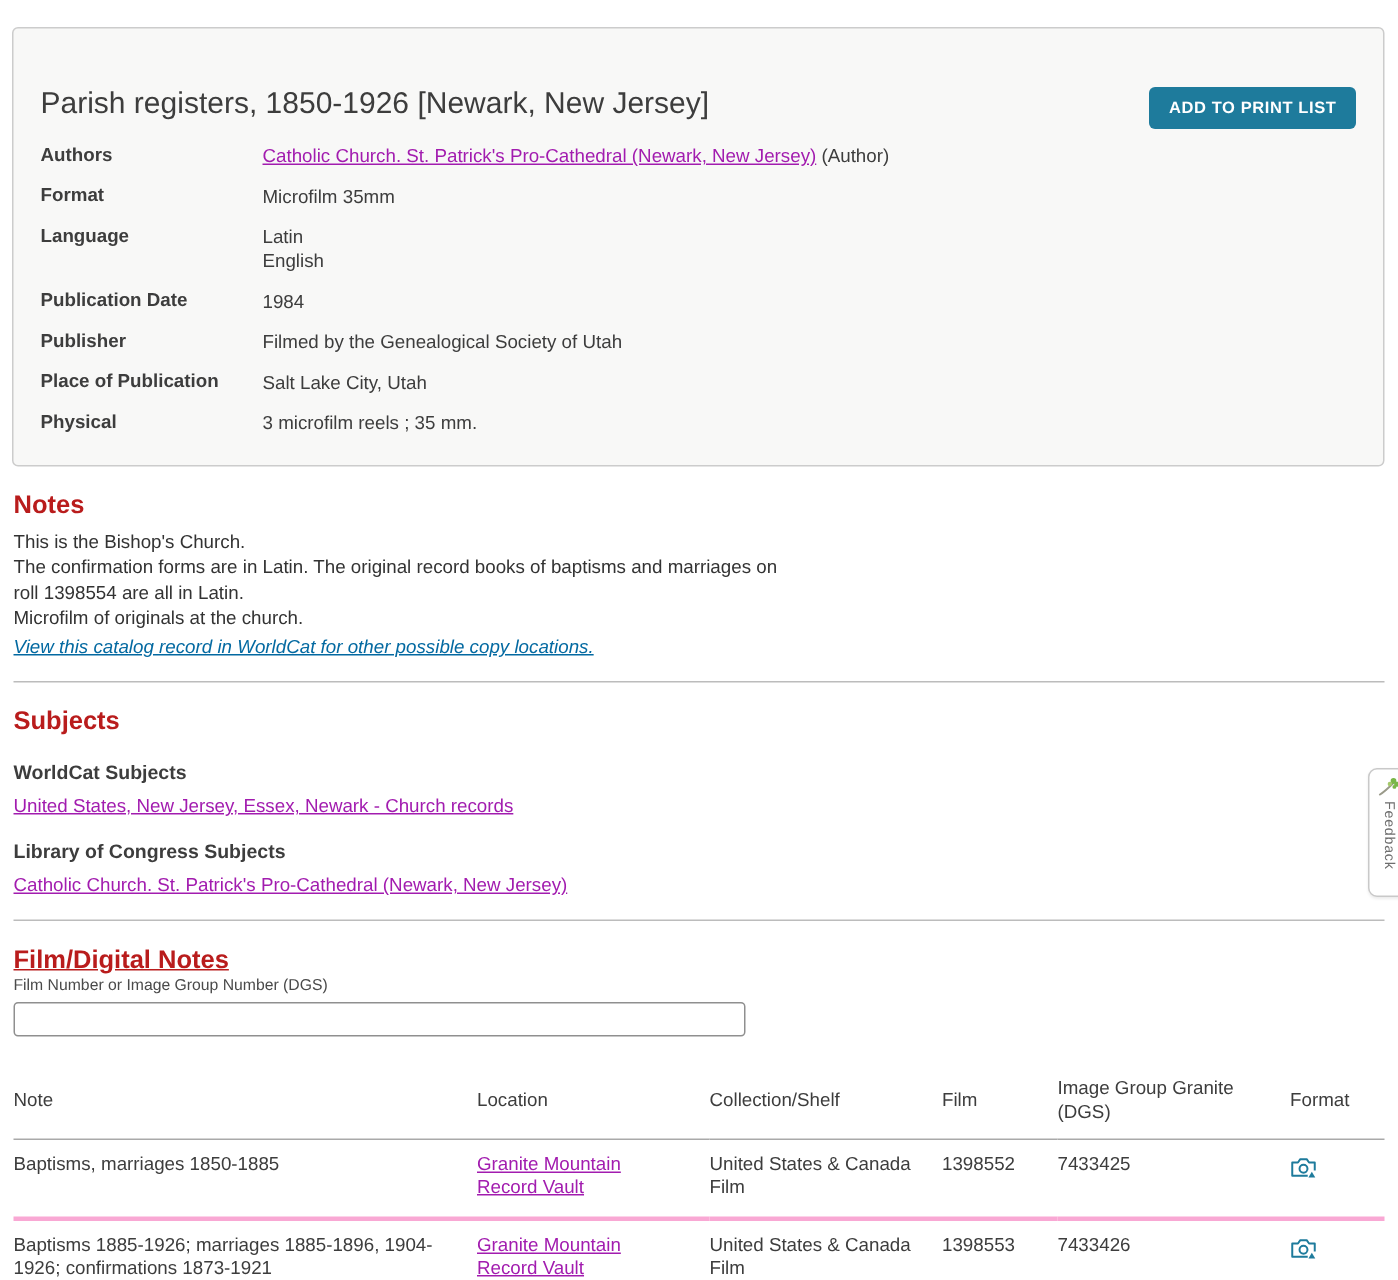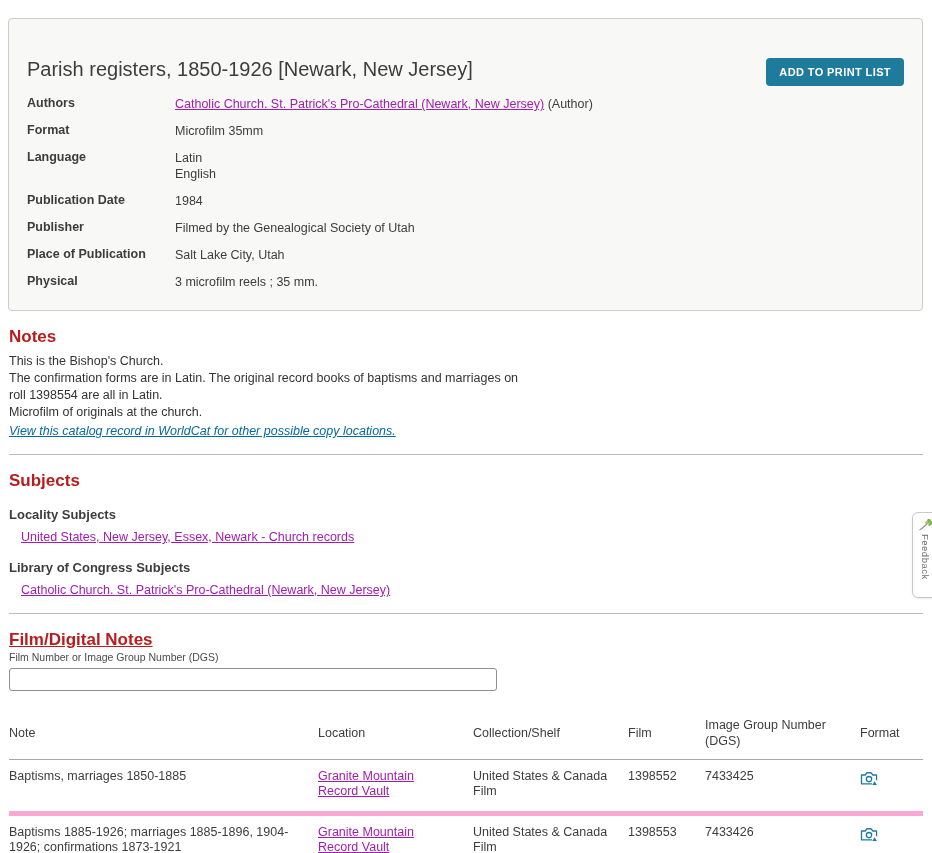--- a/index.html
+++ b/index.html
@@ -30,40 +30,40 @@
   .field-row { display:flex; padding:5px 0 6px 0; }
   .field-label { width:148px; flex:0 0 148px; font-weight:bold; font-size:12.5px; color:#3d3d3d; }
   .field-value { font-size:12.5px; color:#3d3d3d; line-height:16px; }
 
   
   .section-h { font-size:17px; font-weight:600; color:#b91c1c; margin:16px 0 6px 9px; }
   .note-p { margin:0 9px; max-width:510px; line-height:17px; }
   .worldcat { display:inline-block; margin:3px 0 0 9px; color:#0369a1;font-style:italic; }
   hr.divider { border:none; border-top:1px solid #bcbcbc; margin:16px 9px 0 9px; }
   .sub-h { font-size:13px; font-weight:bold; color:#3d3d3d; margin:16px 9px 8px 9px; }
-  .subject-link { margin-left:21px; }
+  .subject-link { margin-left:9px; }
 
   
   .film-label { font-size:10.5px; color:#4a4a4a; margin:1px 16px 5px 9px; }
   .film-input {
     display:block; margin-left:9px; width:488px; height:23px;
     border:1px solid #8f8f8f; border-radius:3px; padding:2px 6px;
     font-family:"Liberation Sans", sans-serif; font-size:12.5px; color:#333;
   }
 
   
   table.film-table { border-collapse:collapse; table-layout:fixed; width:914px; margin:16px 9px 0 9px; }
   .film-table th {
     text-align:left; font-weight:400; font-size:12.5px; color:#3d3d3d;
     padding:10px 16px 10px 0; vertical-align:middle; line-height:16px;
     border-bottom:1px solid #a9a9a9;
   }
   .film-table td {
     vertical-align:top; font-size:12.5px; line-height:15px; color:#3d3d3d;
-    padding:9px 16px 12px 0; border-bottom:5px solid #f9a8d4;
+    padding:9px 16px 12px 0; border-bottom:3px solid #f9a8d4;
   }
   .cam-btn { display:inline-block; cursor:pointer; line-height:0; padding-top:2px; }
 
   
   .feedback-tab {
     position:absolute; top:512px; right:-7px; width:27px; height:86px;
     background:#ffffff; border:1px solid #c9c9c9; border-radius:6px 0 0 6px;
     box-shadow:0 1px 2px rgba(0,0,0,.08);
     display:flex; flex-direction:column; align-items:center; padding-top:5px;
     cursor:pointer; z-index:5;
@@ -129,21 +129,21 @@
 <h2 class="section-h">Notes</h2>
 <p class="note-p">This is the Bishop's Church.</p>
 <p class="note-p">The confirmation forms are in Latin. The original record books of baptisms and marriages on roll 1398554 are all in Latin.</p>
 <p class="note-p">Microfilm of originals at the church.</p>
 <a class="worldcat">View this catalog record in WorldCat for other possible copy locations.</a>
 
 <hr class="divider">
 
 
 <h2 class="section-h">Subjects</h2>
-<h3 class="sub-h">Locality Subjects</h3>
+<h3 class="sub-h">WorldCat Subjects</h3>
 <a class="subject-link">United States, New Jersey, Essex, Newark - Church records</a>
 <h3 class="sub-h">Library of Congress Subjects</h3>
 <a class="subject-link">Catholic Church. St. Patrick's Pro-Cathedral (Newark, New Jersey)</a>
 
 <hr class="divider">
 
 
 <h2 class="section-h" style="margin-bottom:0;text-decoration:underline;">Film/Digital Notes</h2>
 <div class="film-label">Film Number or Image Group Number (DGS)</div>
 <input class="film-input" type="text" value="" style="">
@@ -157,21 +157,21 @@
     <col style="width:77px">
       <col style="width:155px">
       <col style="width:63px">
   </colgroup>
   <thead>
       <tr>
         <th>Note</th>
         <th>Location</th>
         <th>Collection/Shelf</th>
         <th>Film</th>
-        <th>Image Group Number (DGS)</th>
+        <th>Image Group Granite (DGS)</th>
         <th>Format</th>
       </tr>
     </thead>
   <tbody>
       <tr>
     <td>Baptisms, marriages 1850-1885</td>
     <td><a>Granite Mountain Record Vault</a></td>
     <td>United States &amp; Canada Film</td>
     <td>1398552</td>
     <td>7433425</td>

